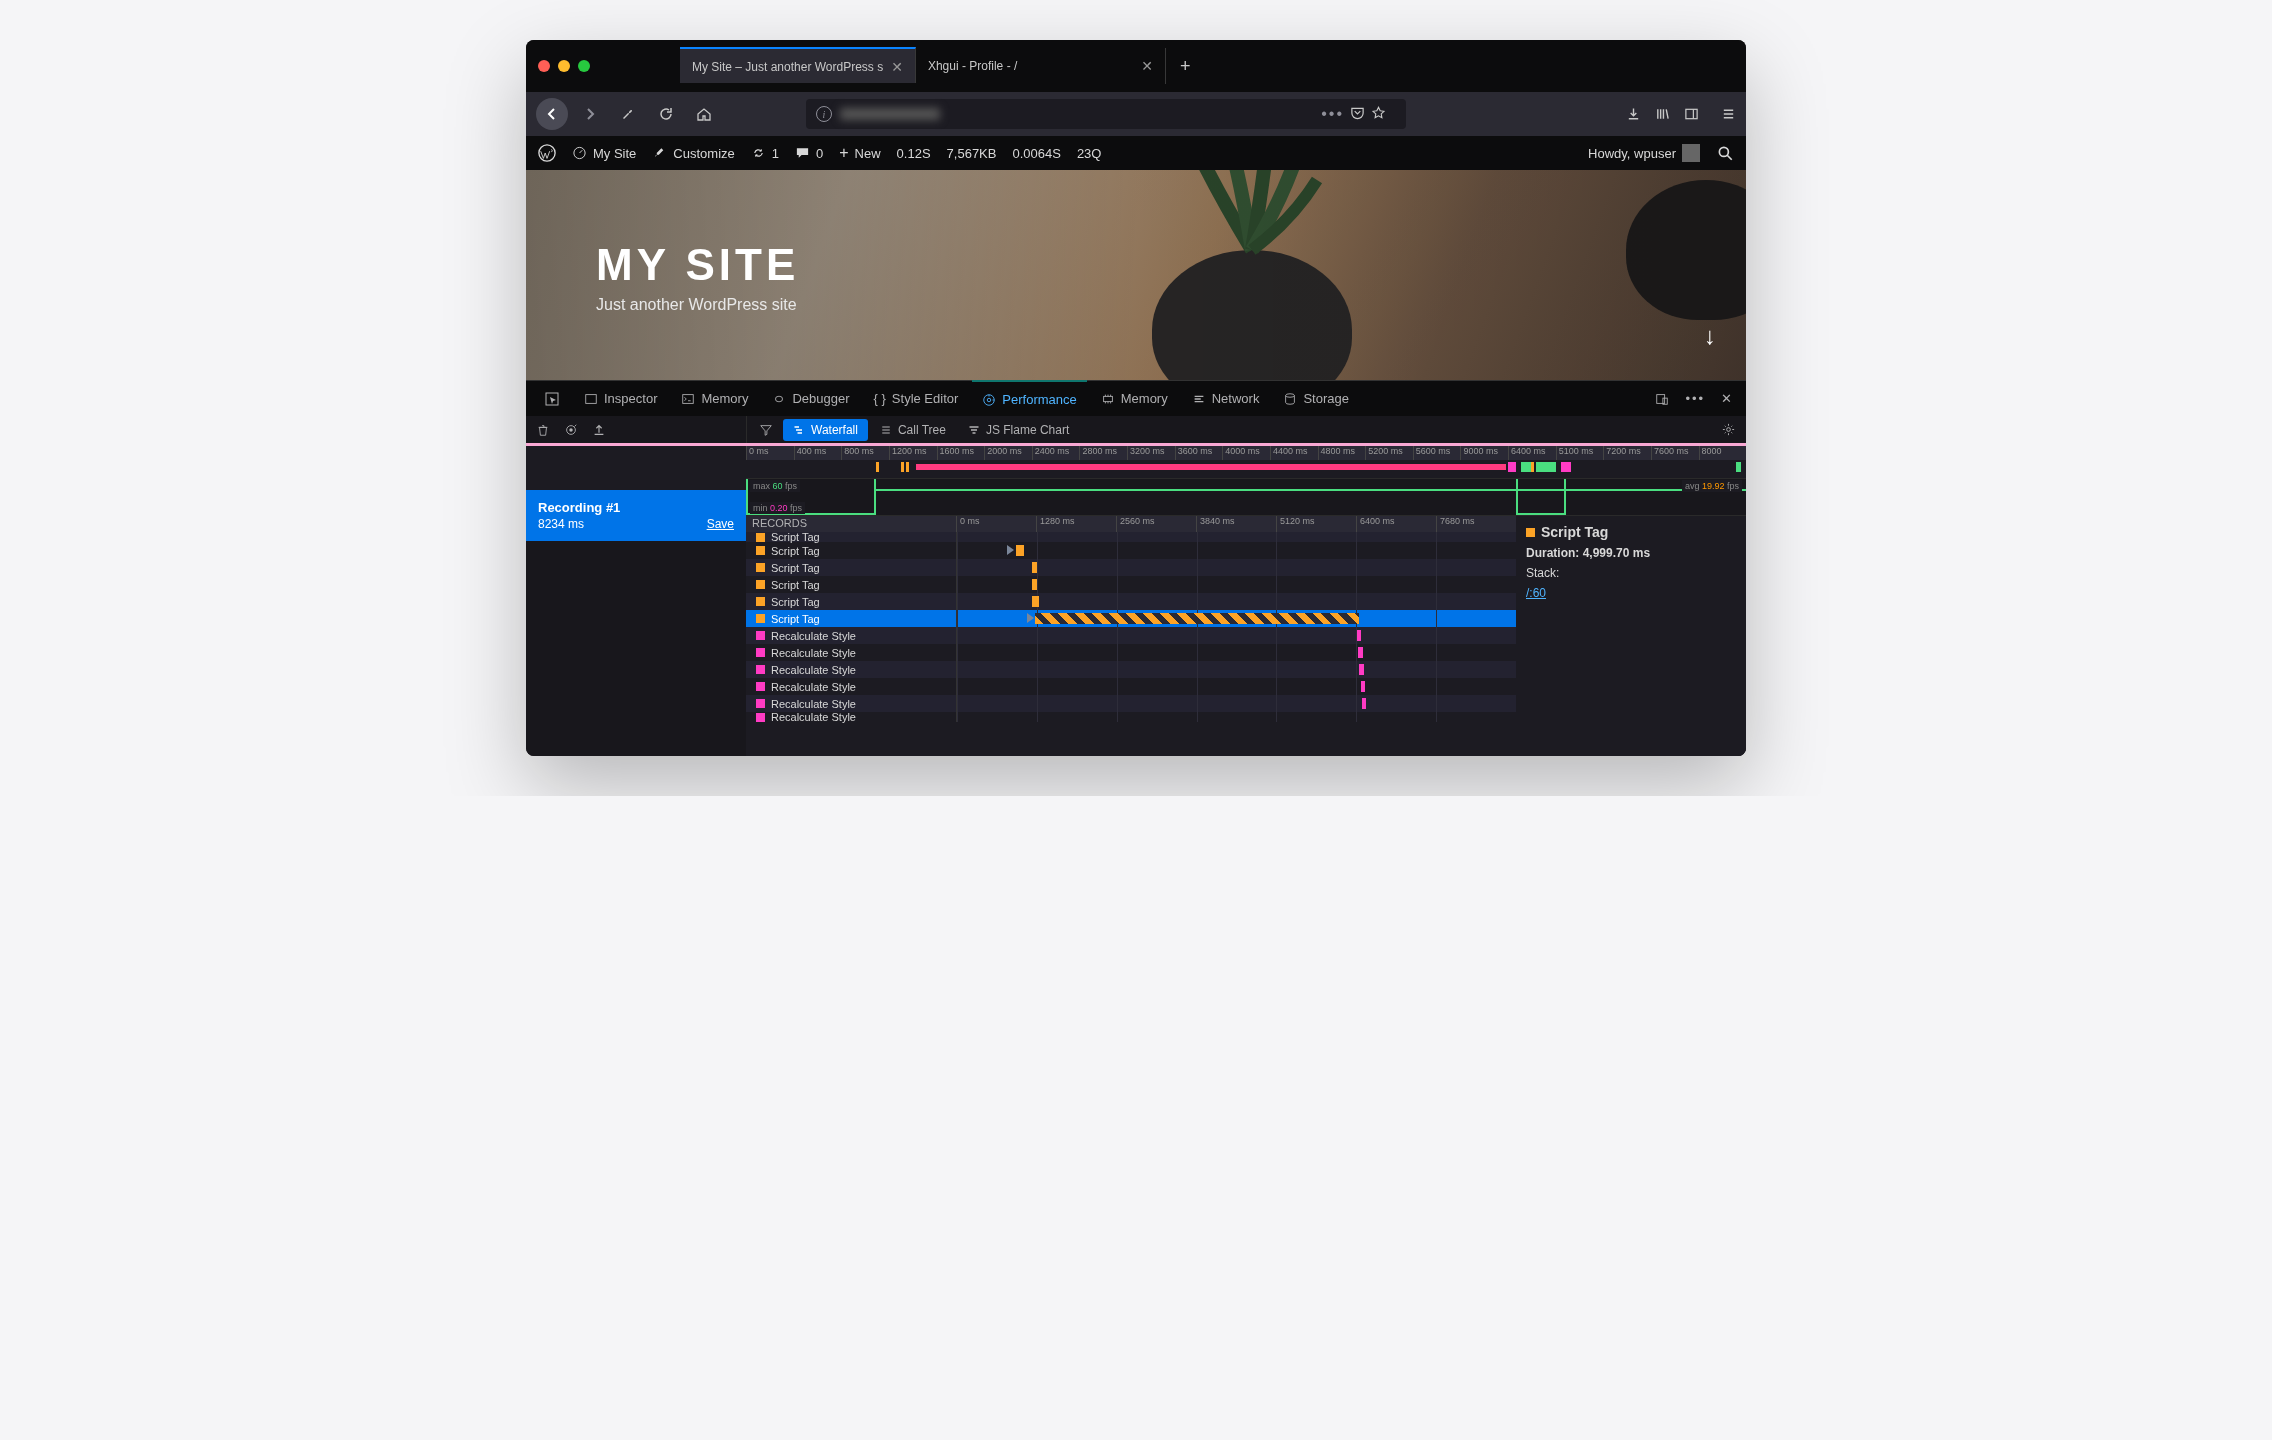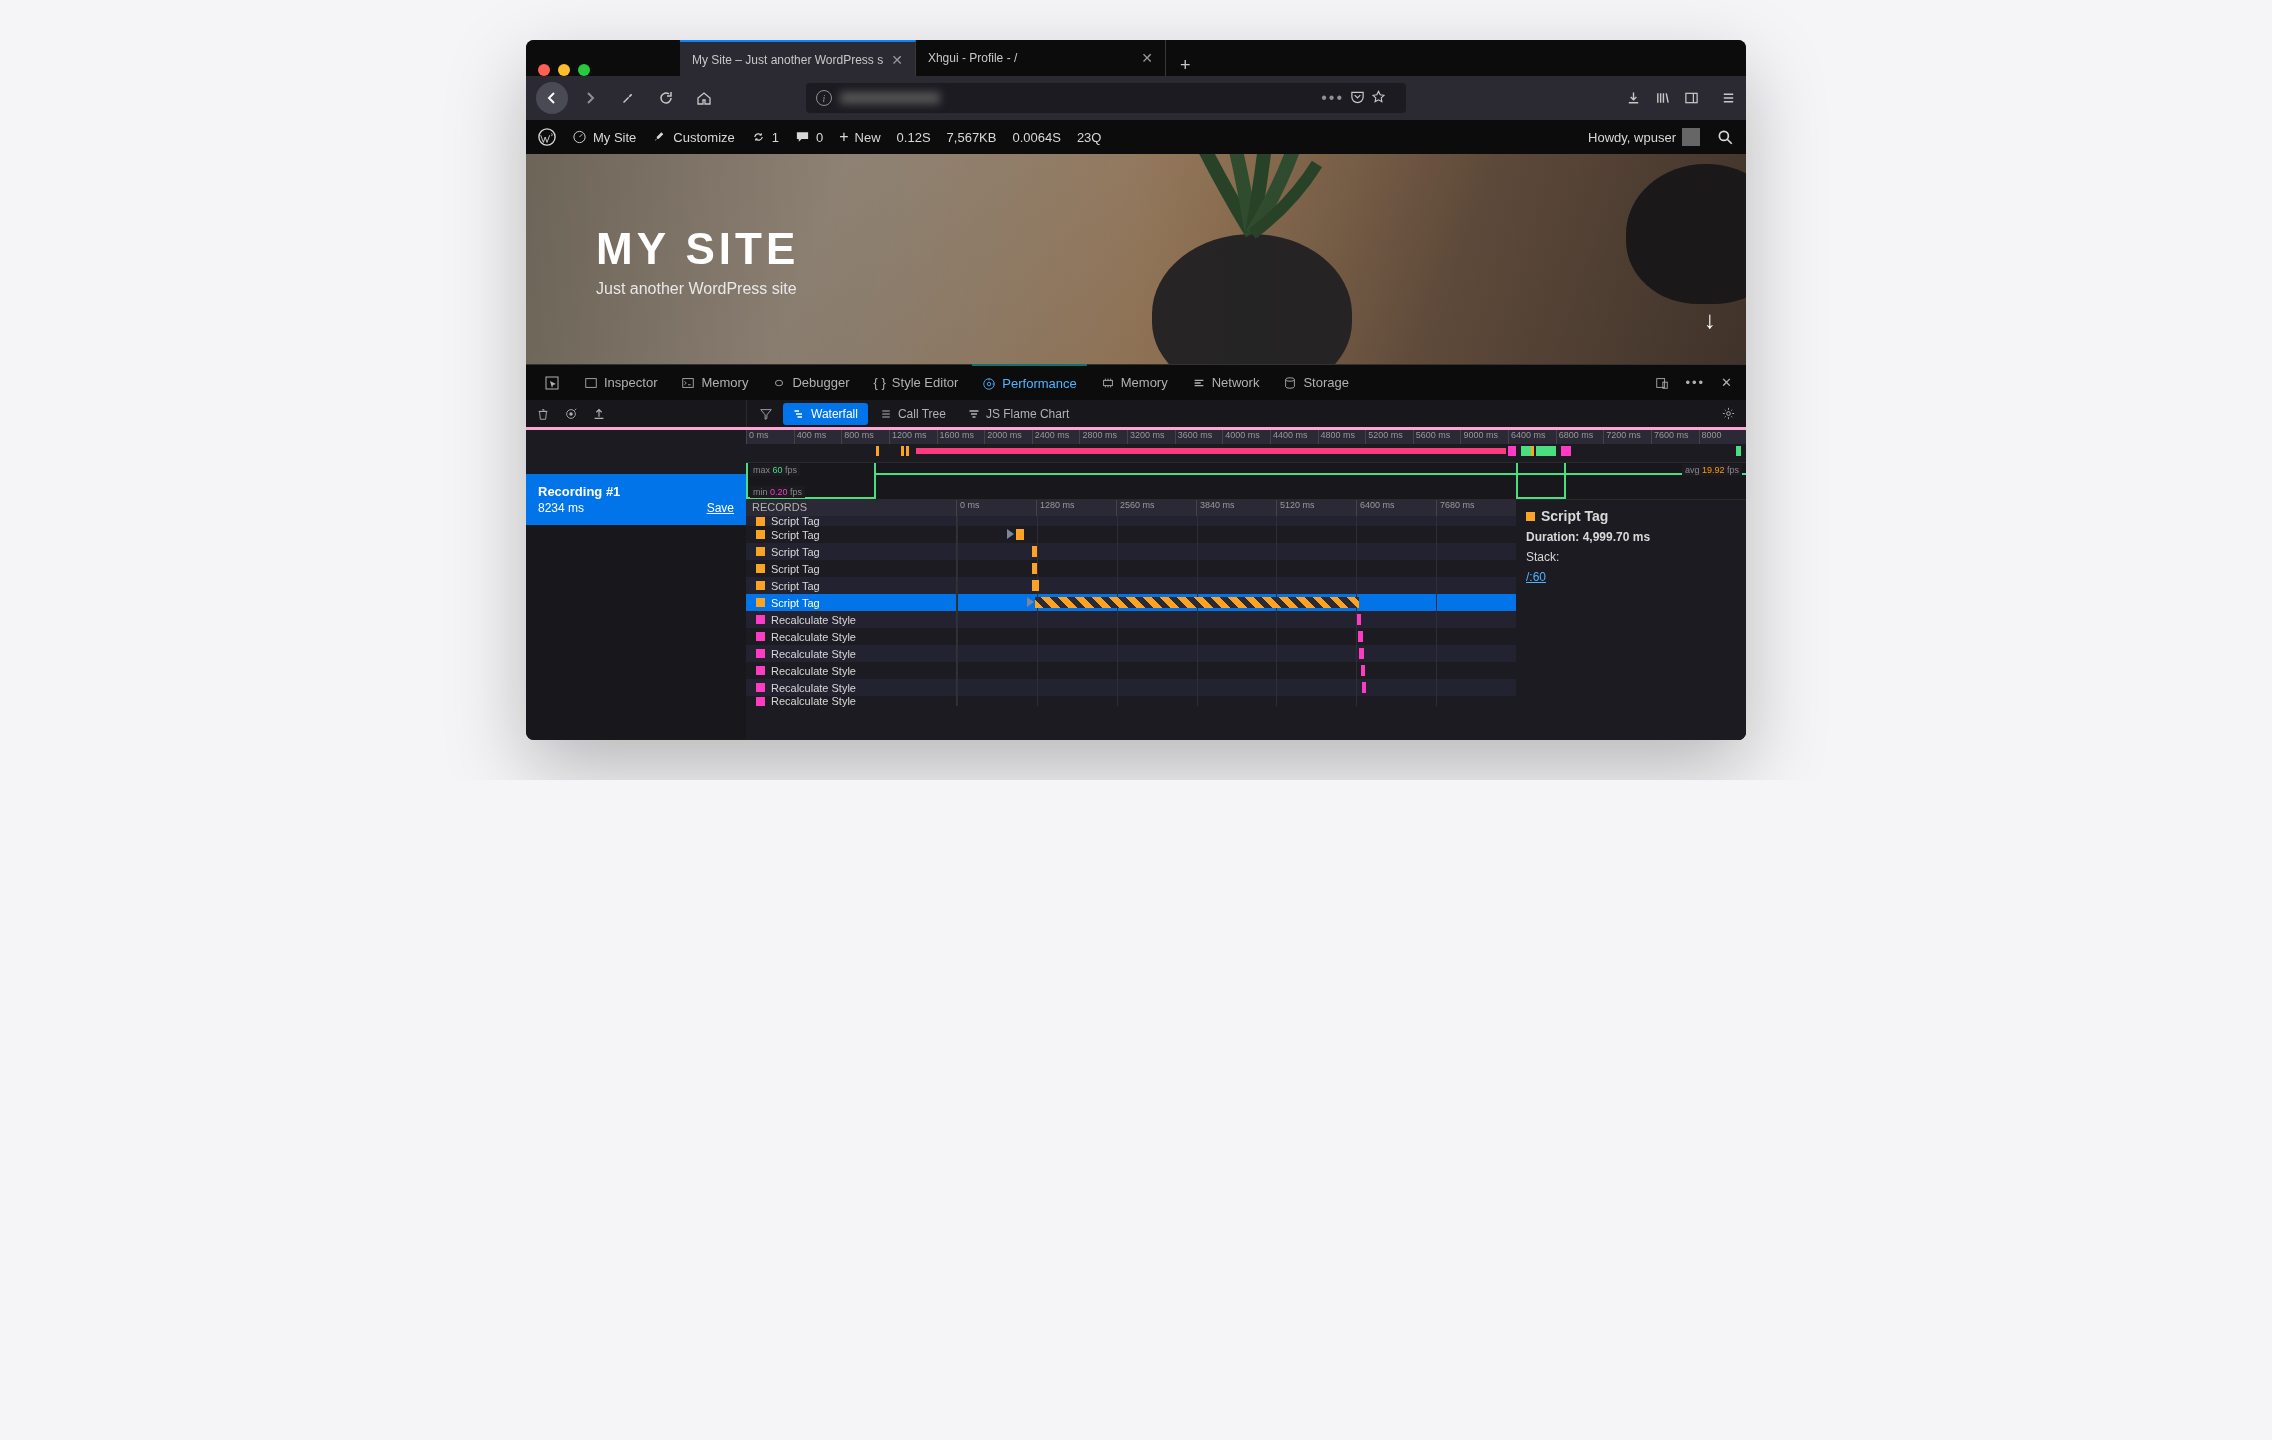--- a/index.html
+++ b/index.html
@@ -1,20 +1,20 @@
 <!DOCTYPE html>
 <html><head>
 <meta charset="utf-8">
 <style>
 * { margin: 0; padding: 0; box-sizing: border-box; font-family: -apple-system, BlinkMacSystemFont, "Segoe UI", sans-serif; }
 body { background: #f5f5f7; display: flex; justify-content: center; align-items: flex-start; padding: 40px 20px; }
 .window { width: 1220px; background: #1c1b22; border-radius: 8px; box-shadow: 0 30px 80px rgba(0,0,0,0.25); overflow: hidden; }
 
 
-.titlebar { background: #0c0c0d; height: 36px; display: flex; align-items: flex-end; padding: 0 12px; }
+.titlebar { background: #0c0c0d; height: 52px; display: flex; align-items: center; padding: 0 12px; }
 .traffic-lights { display: flex; gap: 8px; margin-right: 90px; }
 .tl { width: 12px; height: 12px; border-radius: 50%; }
 .tl.red { background: #ff5f56; }
 .tl.yellow { background: #ffbd2e; }
 .tl.green { background: #27c93f; }
 .tab { display: flex; align-items: center; height: 36px; padding: 0 12px; gap: 8px; color: #c8c8c8; font-size: 12px; border-right: 1px solid #383838; cursor: pointer; }
 .tab.active { background: #2b2a33; border-top: 2px solid #0a84ff; margin-top: -2px; padding-top: 2px; }
 .tab-close { color: #999; font-size: 14px; cursor: pointer; }
 .tab-plus { padding: 0 14px; color: #c8c8c8; font-size: 18px; cursor: pointer; }
 
@@ -452,21 +452,21 @@
           <div class="ruler-tick">2800 ms</div>
           <div class="ruler-tick">3200 ms</div>
           <div class="ruler-tick">3600 ms</div>
           <div class="ruler-tick">4000 ms</div>
           <div class="ruler-tick">4400 ms</div>
           <div class="ruler-tick">4800 ms</div>
           <div class="ruler-tick">5200 ms</div>
           <div class="ruler-tick">5600 ms</div>
           <div class="ruler-tick">9000 ms</div>
           <div class="ruler-tick">6400 ms</div>
-          <div class="ruler-tick">6800 ms</div>
+          <div class="ruler-tick">5100 ms</div>
           <div class="ruler-tick">7200 ms</div>
           <div class="ruler-tick">7600 ms</div>
           <div class="ruler-tick">8000</div>
         </div>
       <div class="overview">
         <div class="ov-orange" style="left:13%"></div>
         <div class="ov-orange" style="left:15.5%"></div>
         <div class="ov-orange" style="left:16%"></div>
         <div class="ov-pink" style="left:17%;width:59%"></div>
         <div class="ov-green" style="left:77.5%;width:1%"></div>

